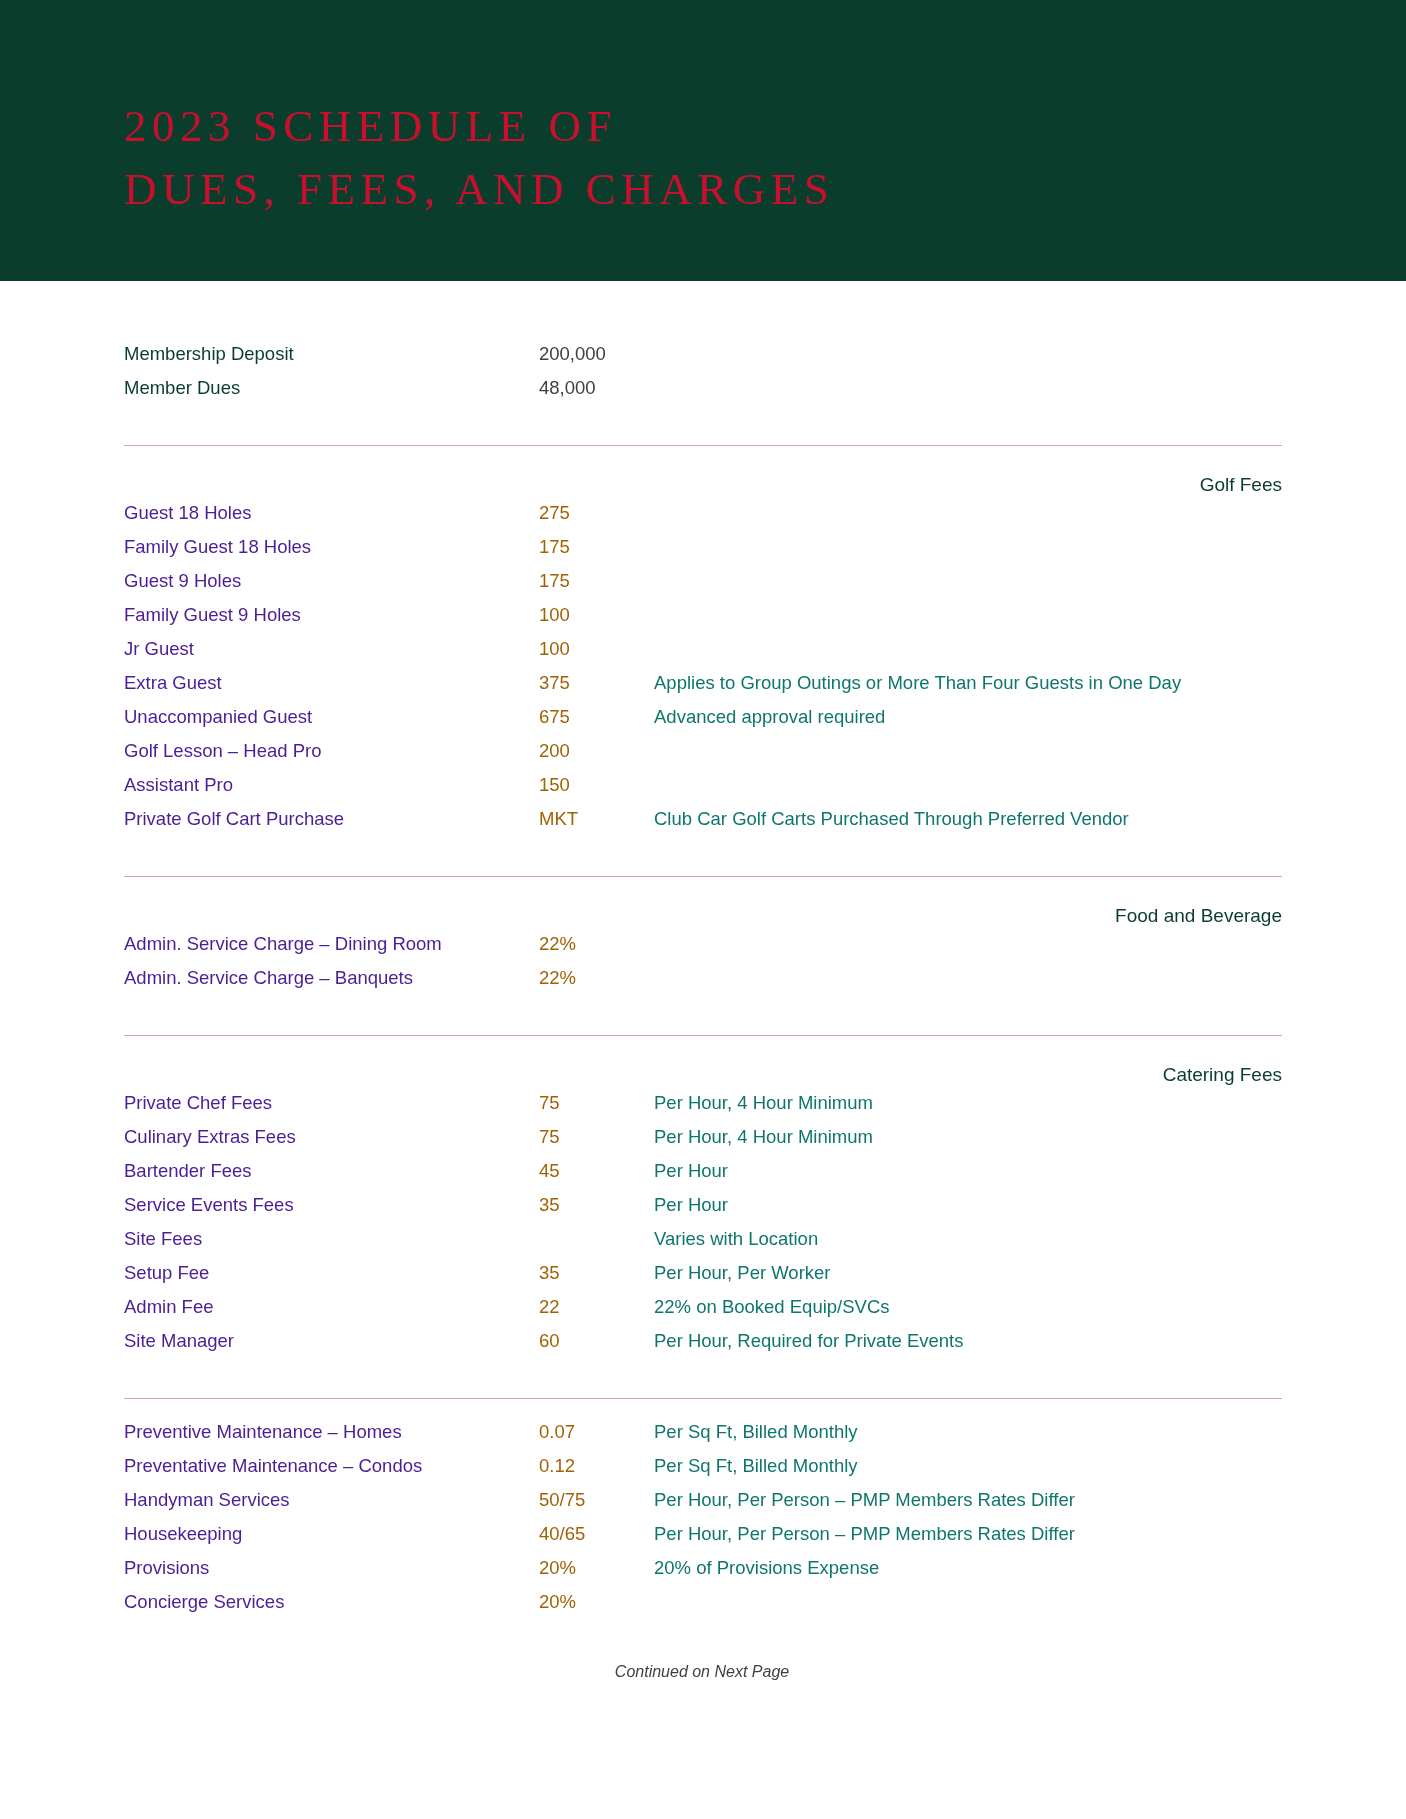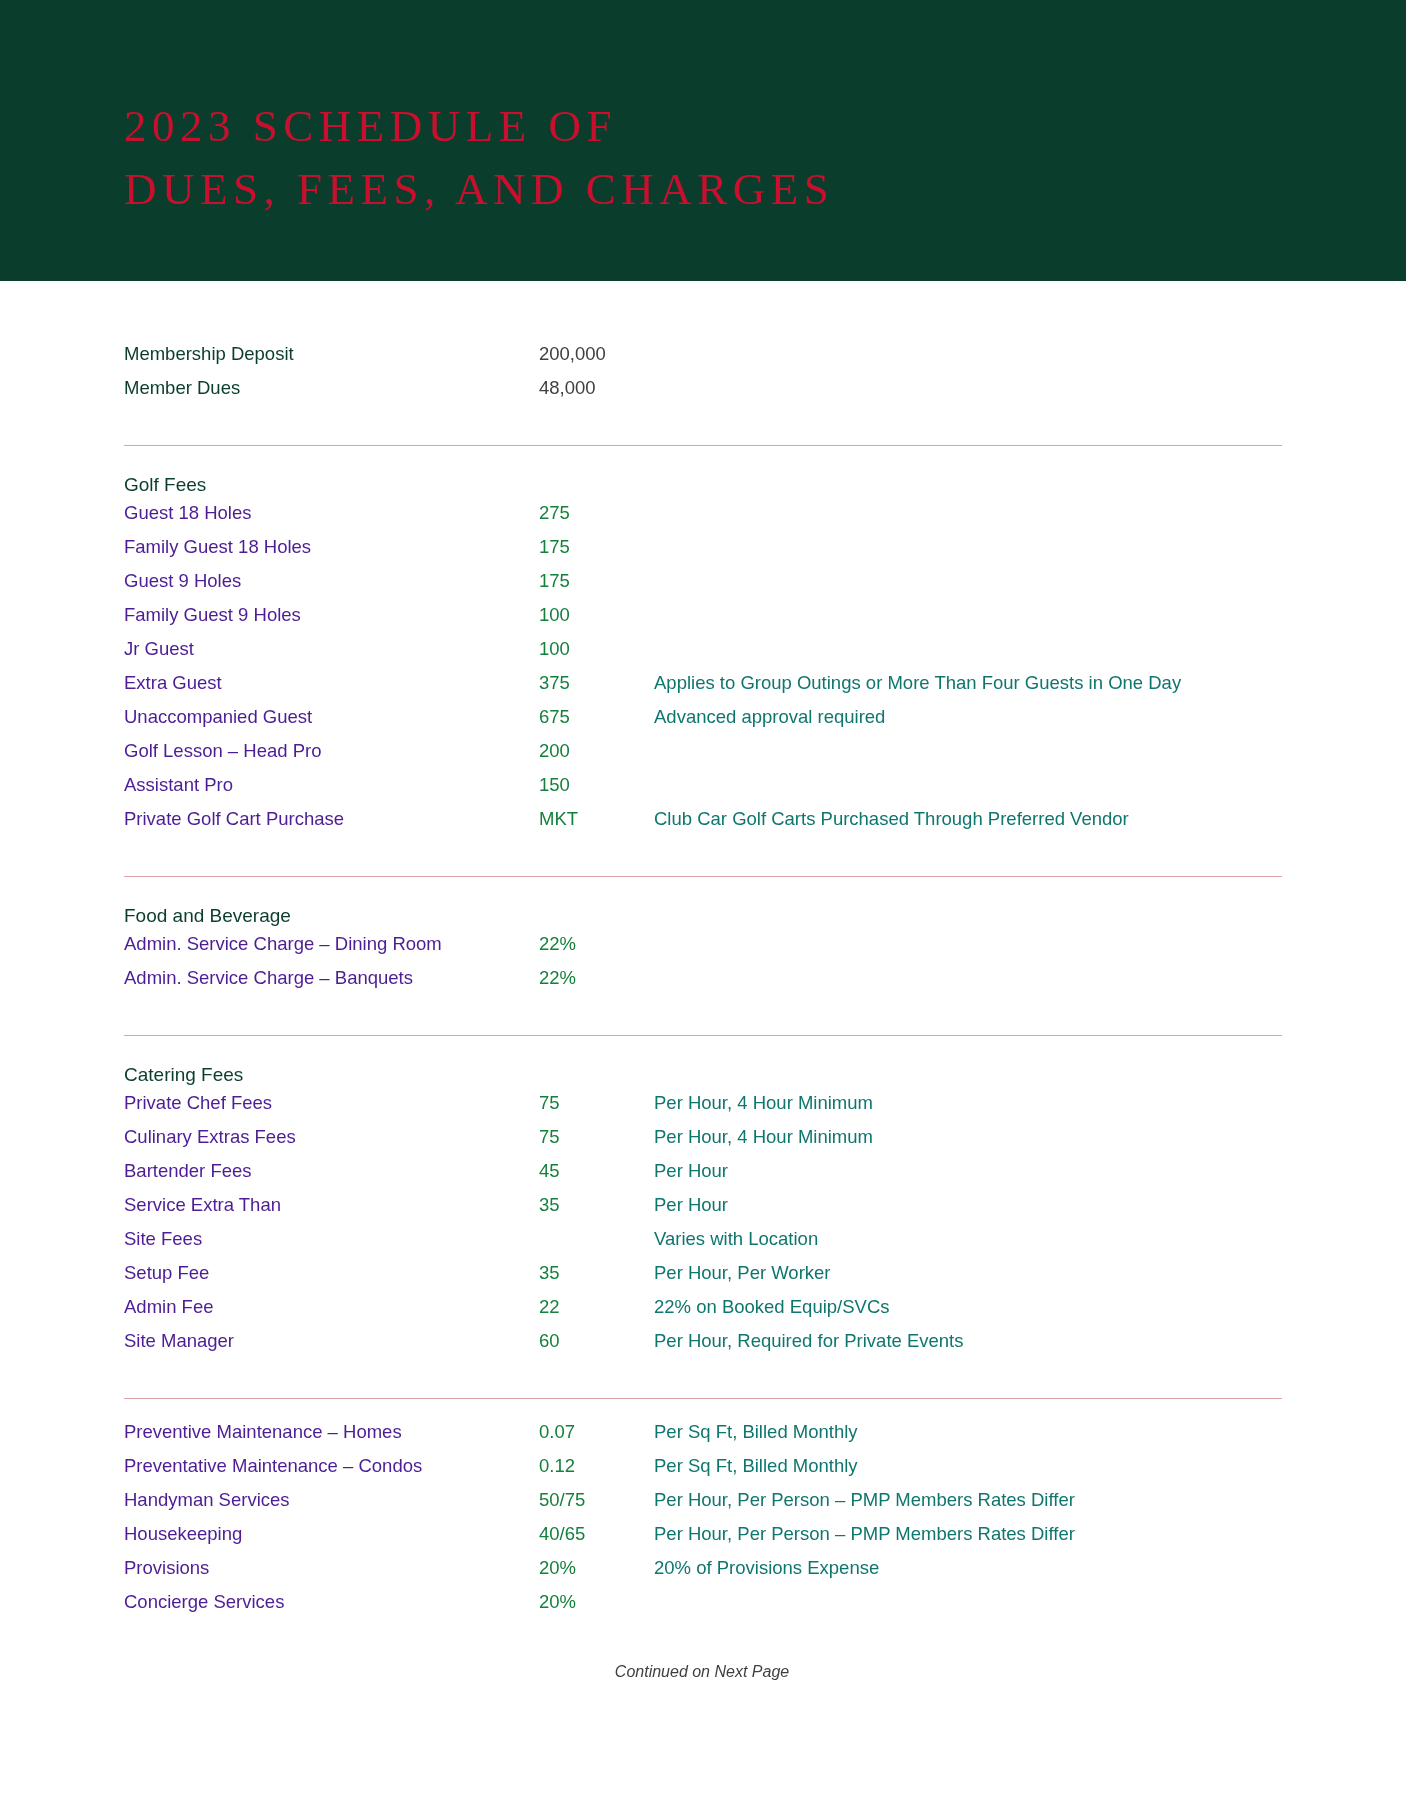--- a/index.html
+++ b/index.html
@@ -57,21 +57,21 @@
   .row .lbl {
     width: 415px;
     flex: 0 0 415px;
     font-size: 18.5px;
     color: #4c1d95;
   }
   .row .val {
     width: 115px;
     flex: 0 0 115px;
     font-size: 18.5px;
-    color: #15803d;
+    color: #a16207;
   }
   .row .note {
     flex: 1 1 auto;
     font-size: 18.5px;
     color: #0f766e;
     white-space: nowrap;
   }
   .row.emph .lbl {
     color: #0b3d2c;
     font-weight: normal;
@@ -84,20 +84,21 @@
     border: none;
     border-top: 1.6px solid #dfa3a3;
     margin: 0;
     width: 100%;
   }
   .sec-head {
     font-size: 19px;
     color: #0b3d2c;
     height: 34px;
     line-height: 34px;
+    text-align: right;
   }
 
   .gap-before-rule { height: 34px; }
   .gap-after-rule  { height: 22px; }
 
   .footer {
     margin-top: 38px;
     text-align: center;
     font-size: 16px;
     font-style: italic;
@@ -223,21 +224,21 @@
         <div class="lbl">Culinary Extras Fees</div>
         <div class="val">75</div>
         <div class="note">Per Hour, 4 Hour Minimum</div>
       </div>
       <div class="row">
         <div class="lbl">Bartender Fees</div>
         <div class="val">45</div>
         <div class="note">Per Hour</div>
       </div>
       <div class="row">
-        <div class="lbl">Service Extra Than</div>
+        <div class="lbl">Service Events Fees</div>
         <div class="val">35</div>
         <div class="note">Per Hour</div>
       </div>
       <div class="row">
         <div class="lbl">Site Fees</div>
         <div class="val"></div>
         <div class="note">Varies with Location</div>
       </div>
       <div class="row">
         <div class="lbl">Setup Fee</div>

